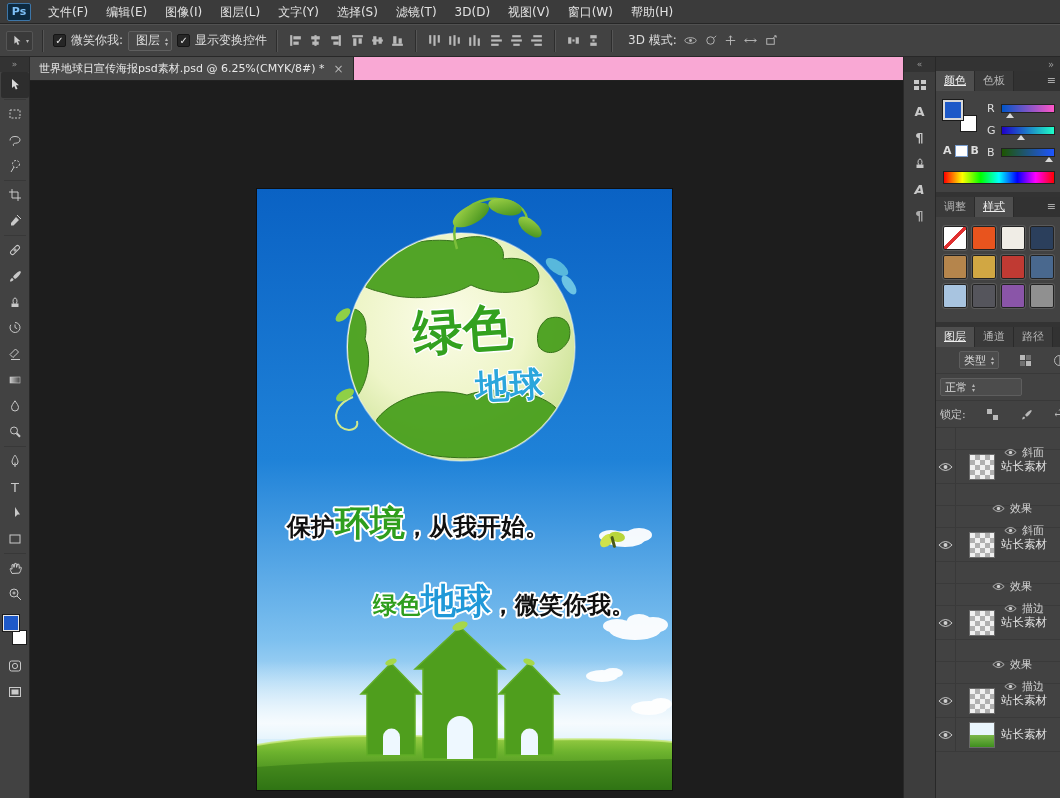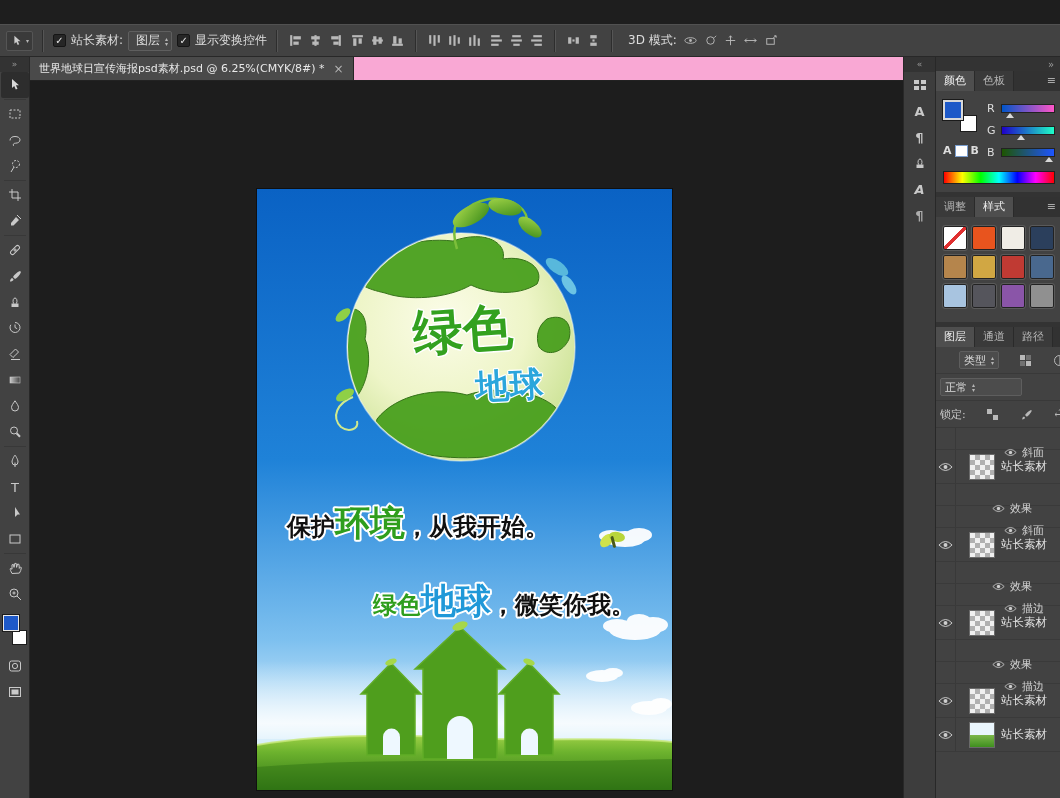--- a/index.html
+++ b/index.html
@@ -44,21 +44,21 @@
 .dockstrip{position:absolute;top:57px;left:903px;width:33px;bottom:0;background:#3d3d3d;border-left:1px solid #282828;border-right:1px solid #282828;display:flex;flex-direction:column;align-items:center;z-index:3;}
 .ds-head{height:15px;width:100%;background:#333;color:#999;font-size:9px;text-align:center;line-height:15px;}
 .dock-icon{width:30px;height:26px;display:flex;align-items:center;justify-content:center;color:#c9c9c9;font-size:13px;}
 .dock-icon .glyph{font-weight:bold;}
 
 .panels{position:absolute;top:57px;left:936px;width:124px;bottom:0;background:#333;display:flex;flex-direction:column;overflow:hidden;z-index:3;}
 .dock-head{height:14px;display:flex;justify-content:flex-end;align-items:center;padding:0 6px;color:#9a9a9a;font-size:10px;}
 .pgroup{background:#424242;margin-bottom:5px;}
 .ptabs{height:20px;background:#323232;display:flex;align-items:flex-end;}
 .ptab{height:20px;padding:0 8px;font-size:11px;line-height:20px;color:#b5b5b5;background:#3a3a3a;border-right:1px solid #2a2a2a;white-space:nowrap;}
-.ptab.active{background:#4e4e4e;color:#efefef;}
+.ptab.active{background:#4e4e4e;color:#efefef;text-decoration:underline;}
 .ptab-fill{flex:1;}
 .pmenu{color:#aaa;font-size:11px;padding:0 4px;line-height:20px;}
 
 .color-body{display:flex;padding:9px 5px 2px 7px;gap:8px;}
 .cb-left{display:flex;flex-direction:column;gap:12px;width:36px;}
 .fgbg2{position:relative;width:34px;height:32px;}
 .bgsw2{position:absolute;right:0;bottom:0;width:17px;height:17px;border:1px solid #1c1c1c;background:#fff;}
 .fgsw2{position:absolute;left:0;top:0;width:20px;height:20px;border:2px solid #d8d8d8;outline:1px solid #1a1a1a;}
 .abrow{display:flex;align-items:center;gap:3px;font-size:11px;font-weight:bold;color:#ddd;}
 .absw{width:15px;height:12px;background:#fff;border:1px solid #7a9ecf;display:inline-block;}
@@ -94,34 +94,48 @@
 .lname{margin-left:6px;font-size:11.5px;color:#e0e0e0;white-space:nowrap;}
 .indent{display:flex;align-items:center;gap:5px;margin-left:36px;margin-top:28px;}
 .erow.sub .indent{margin-left:48px;}
 .ename{font-size:11px;color:#d5d5d5;white-space:nowrap;}
 </style>
 </head>
 <body>
 
 <div id="app">
 
+  <div class="menubar">
+    <div class="ps-logo">Ps</div>
+    <span class="menu-item">文件(F)</span>
+    <span class="menu-item">编辑(E)</span>
+    <span class="menu-item">图像(I)</span>
+    <span class="menu-item">图层(L)</span>
+    <span class="menu-item">文字(Y)</span>
+    <span class="menu-item">选择(S)</span>
+    <span class="menu-item">滤镜(T)</span>
+    <span class="menu-item">3D(D)</span>
+    <span class="menu-item">视图(V)</span>
+    <span class="menu-item">窗口(W)</span>
+    <span class="menu-item">帮助(H)</span>
+  </div>
 
   <div class="optionsbar">
     <div class="opt-tool">
       <svg width="14" height="14" viewBox="0 0 16 16">
           <path d="M5 2v9l2.2-2 1.6 3.6 1.7-.8-1.6-3.5H12z" fill="#ccc"></path>
         </svg>
       <span class="spin">
           <i>▾</i>
         </span>
     </div>
     <div class="sep"></div>
     <label class="opt-check">
       <span class="checkbox">✓</span>
-      <span>站长素材:</span>
+      <span>微笑你我:</span>
     </label>
     <div class="oselect">
       <span>图层</span>
       <span class="spin">
           <i>▴</i>
           <i>▾</i>
         </span>
     </div>
     <label class="opt-check">
       <span class="checkbox">✓</span>

